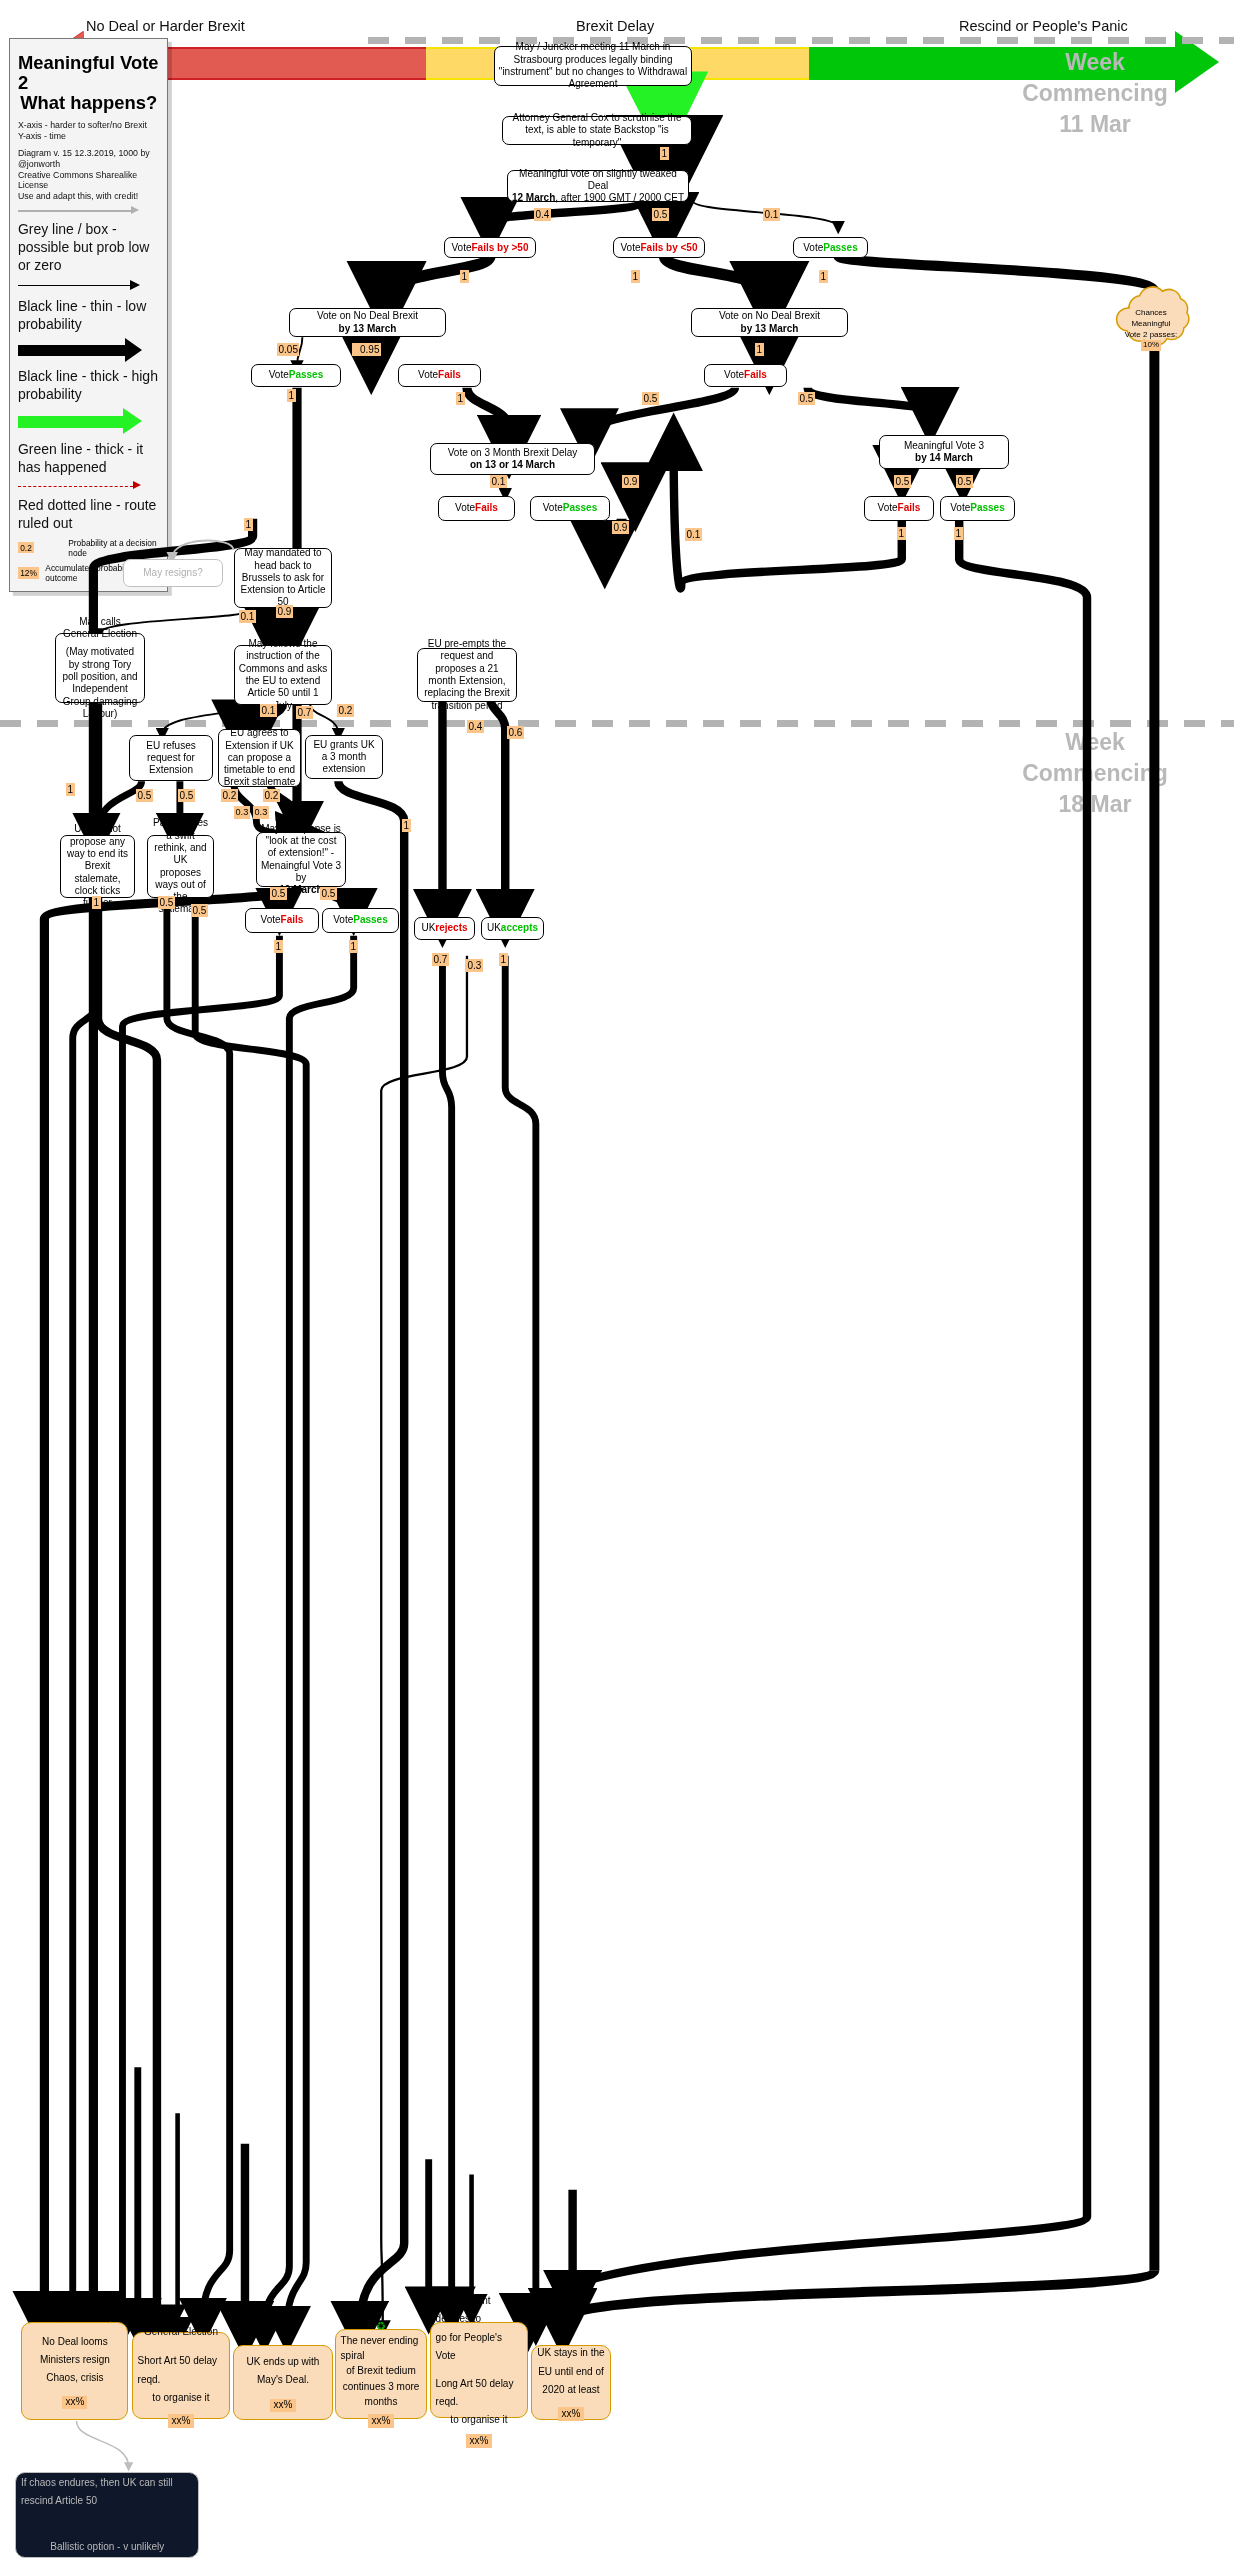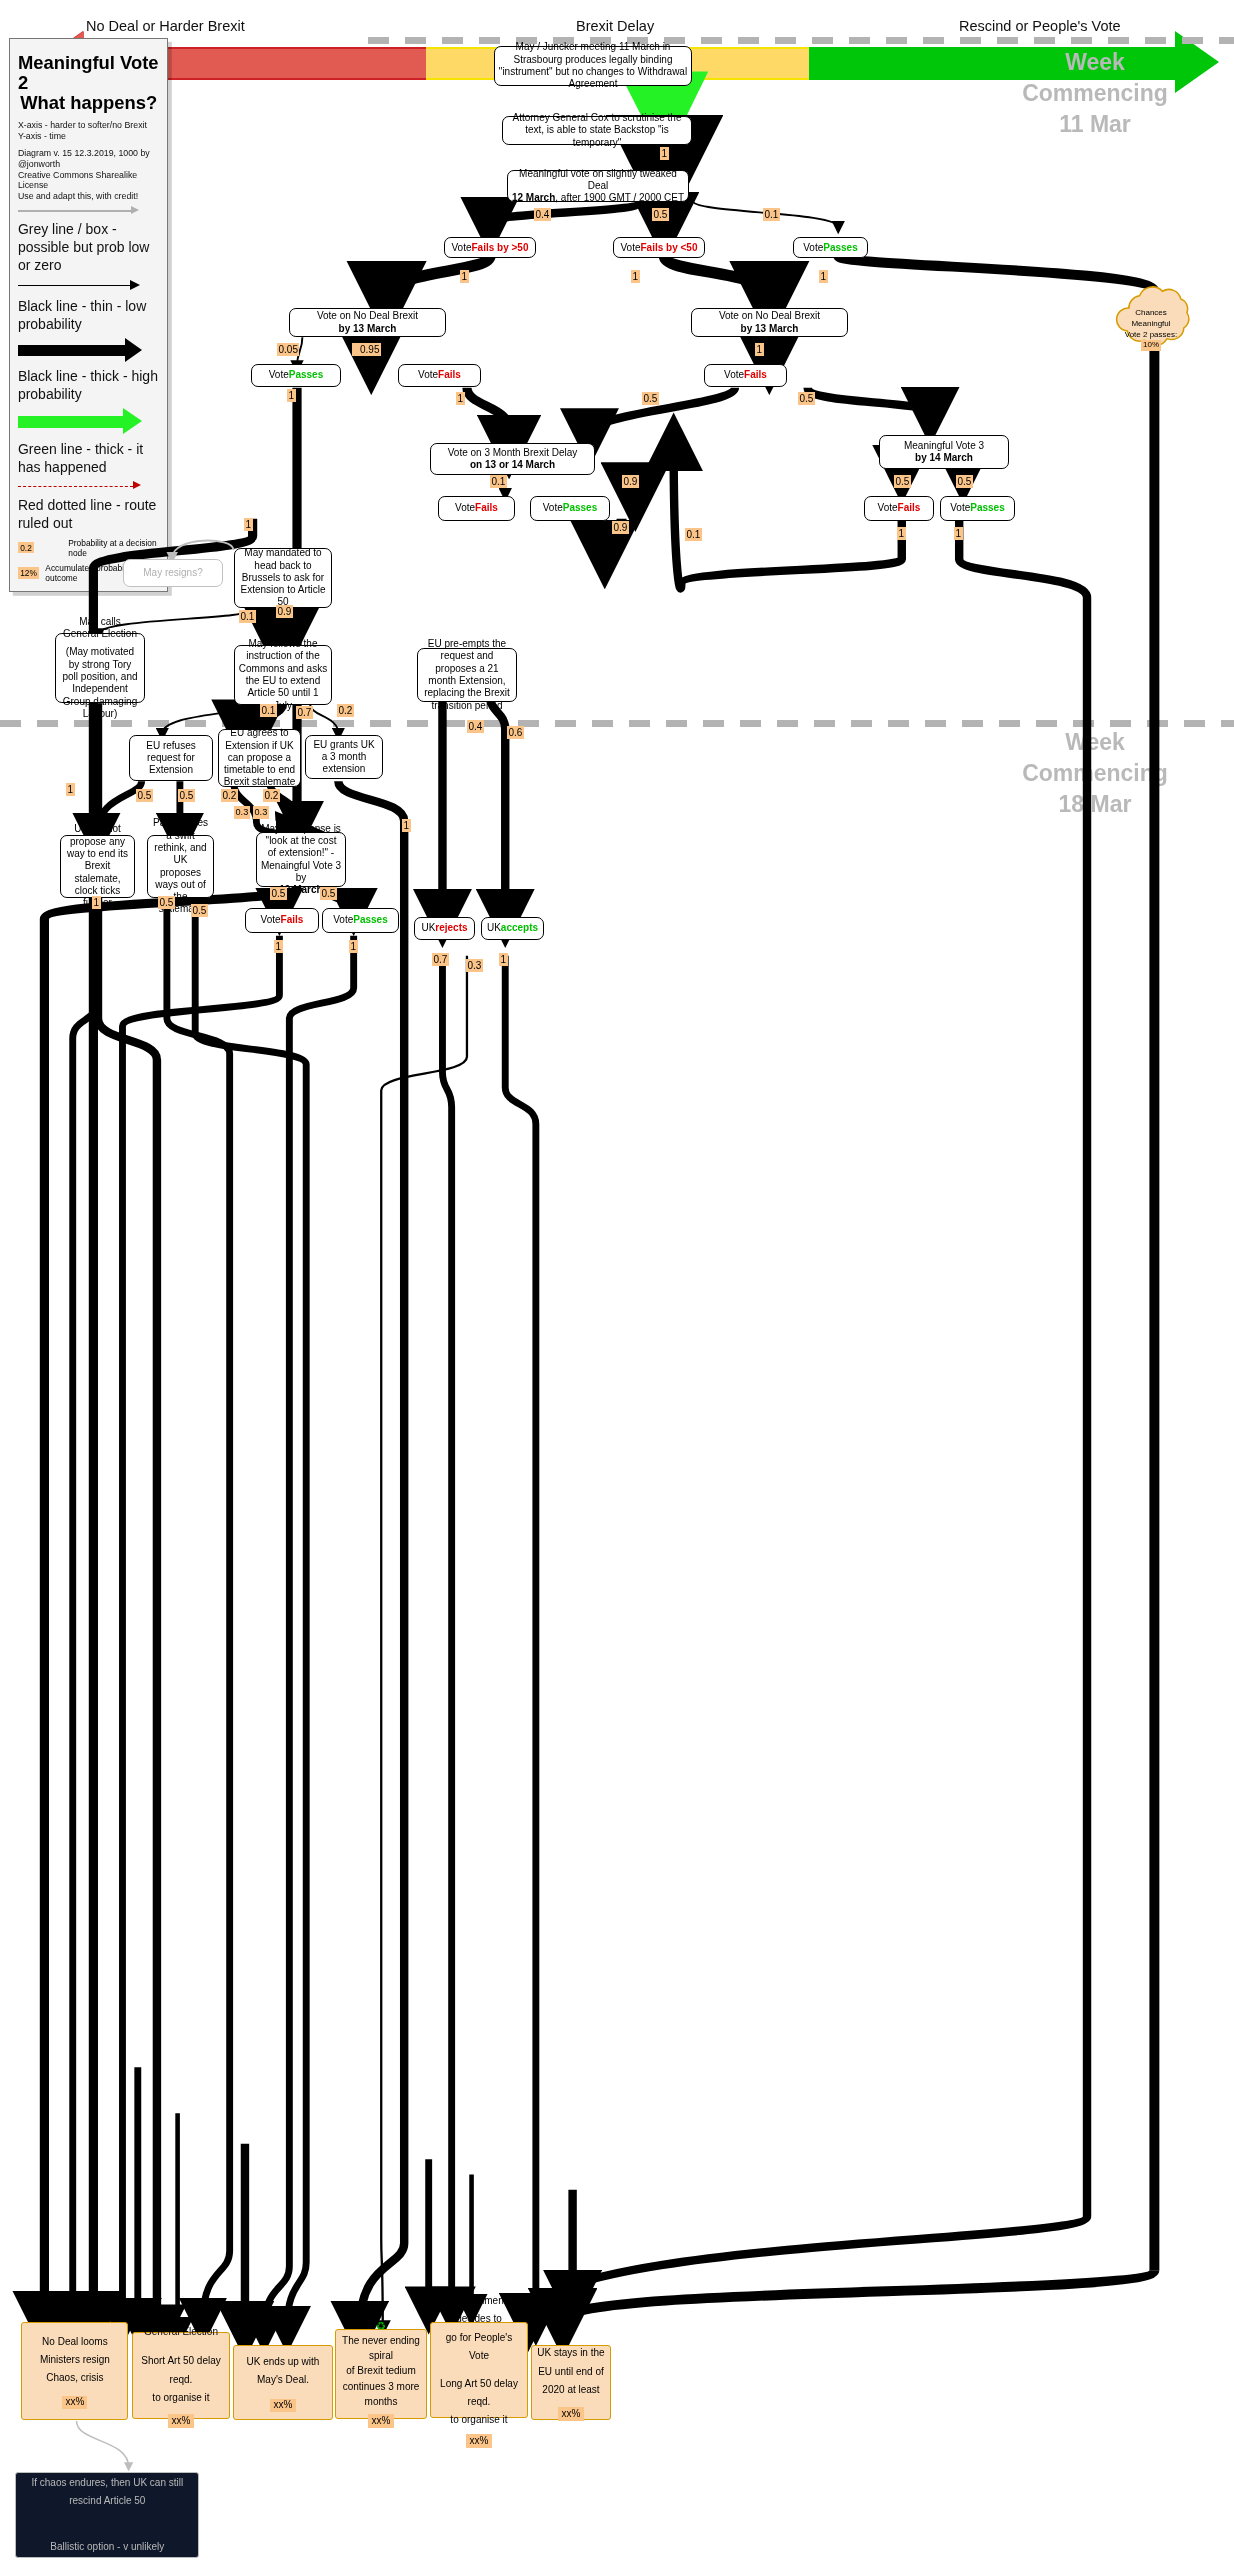--- a/index.html
+++ b/index.html
@@ -57,23 +57,23 @@
   .prob.sm{font-size:9.2px;}
 
   
   .node{position:absolute;background:#fff;border:1.5px solid #000;border-radius:6.9px;
         display:flex;align-items:center;justify-content:center;text-align:center;
         font-size:10px;line-height:12.3px;color:#000;box-sizing:border-box;padding:3.1px 3.8px;z-index:30;}
   .node b{font-weight:bold;}
   .node .fail{color:#e00000;font-weight:bold;}
   .node .pass{color:#00c000;font-weight:bold;}
   .node.ghost{border-color:#c0c0c0;color:#b0b0b0;background:#fff;}
-  .outcome{position:absolute;background:#fbdcba;border:1.5px solid #d79b00;border-radius:3px;
+  .outcome{position:absolute;background:#fbdcba;border:1.5px solid #d79b00;border-radius:10px;
         display:flex;flex-direction:column;align-items:center;justify-content:center;
-        text-align:center;font-size:10px;line-height:18.4px;color:#000;box-sizing:border-box;padding:4.6px;z-index:30;}
+        font-size:10px;line-height:18.4px;color:#000;box-sizing:border-box;padding:4.6px;z-index:30;}
   .outcome .pct{background:#fbc58a;padding:0.8px 3.1px;font-size:10px;line-height:12.3px;display:inline-block;}
   .outcome.ghost{border-color:#bdbdbd;color:#b9b9b9;background:#0f172a;}
 
   
   .cloud{position:absolute;width:84px;height:66px;z-index:30;}
   .cloud .ctext{position:absolute;inset:0;display:flex;flex-direction:column;
        align-items:center;justify-content:flex-end;font-size:8px;line-height:10.7px;z-index:2;}
   .cloud .pctc{background:#fbc58a;padding:0 2.3px;}
 
   
@@ -85,21 +85,21 @@
 <div id="page">
 
   <div class="spectrum">
     <div class="arrow-left"></div>
     <div class="spec-bar spec-red" style="left:83px;width:343px;"></div>
     <div class="spec-bar spec-yel" style="left:426px;width:383px;"></div>
     <div class="spec-bar spec-grn" style="left:809px;width:383px;"></div>
     <div class="arrow-right"></div>
     <div class="spec-label" style="left:86px;">No Deal or Harder Brexit</div>
     <div class="spec-label" style="left:576px;">Brexit Delay</div>
-    <div class="spec-label" style="left:959px;">Rescind or People's Vote</div>
+    <div class="spec-label" style="left:959px;">Rescind or People's Panic</div>
   </div>
 
   <div class="week-divider" style="top:37px;"></div>
   <div class="week-label" style="left:1003px;top:47px;">
     <div>Week</div>
     <div>Commencing</div>
     <div>11 Mar</div>
   </div>
 
   <div class="week-divider w2" style="top:720px;"></div>

